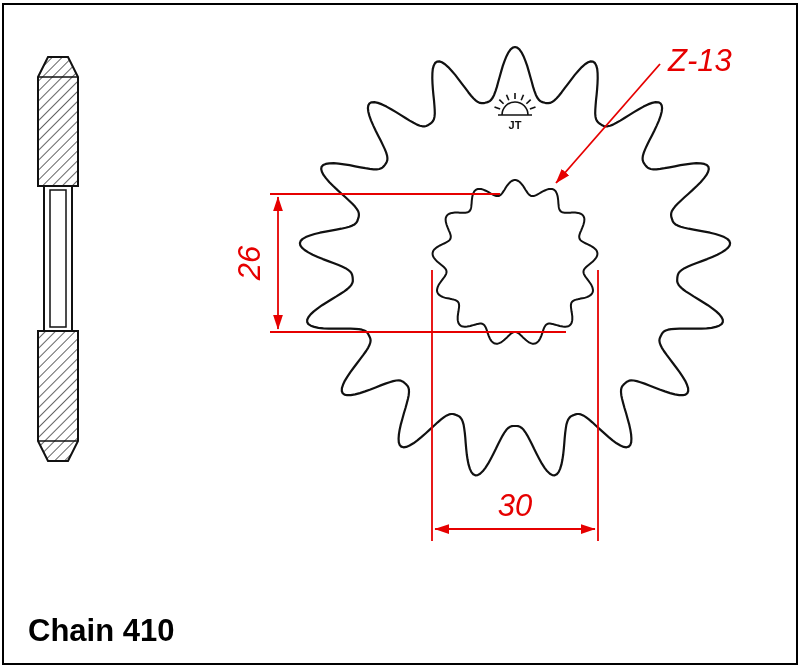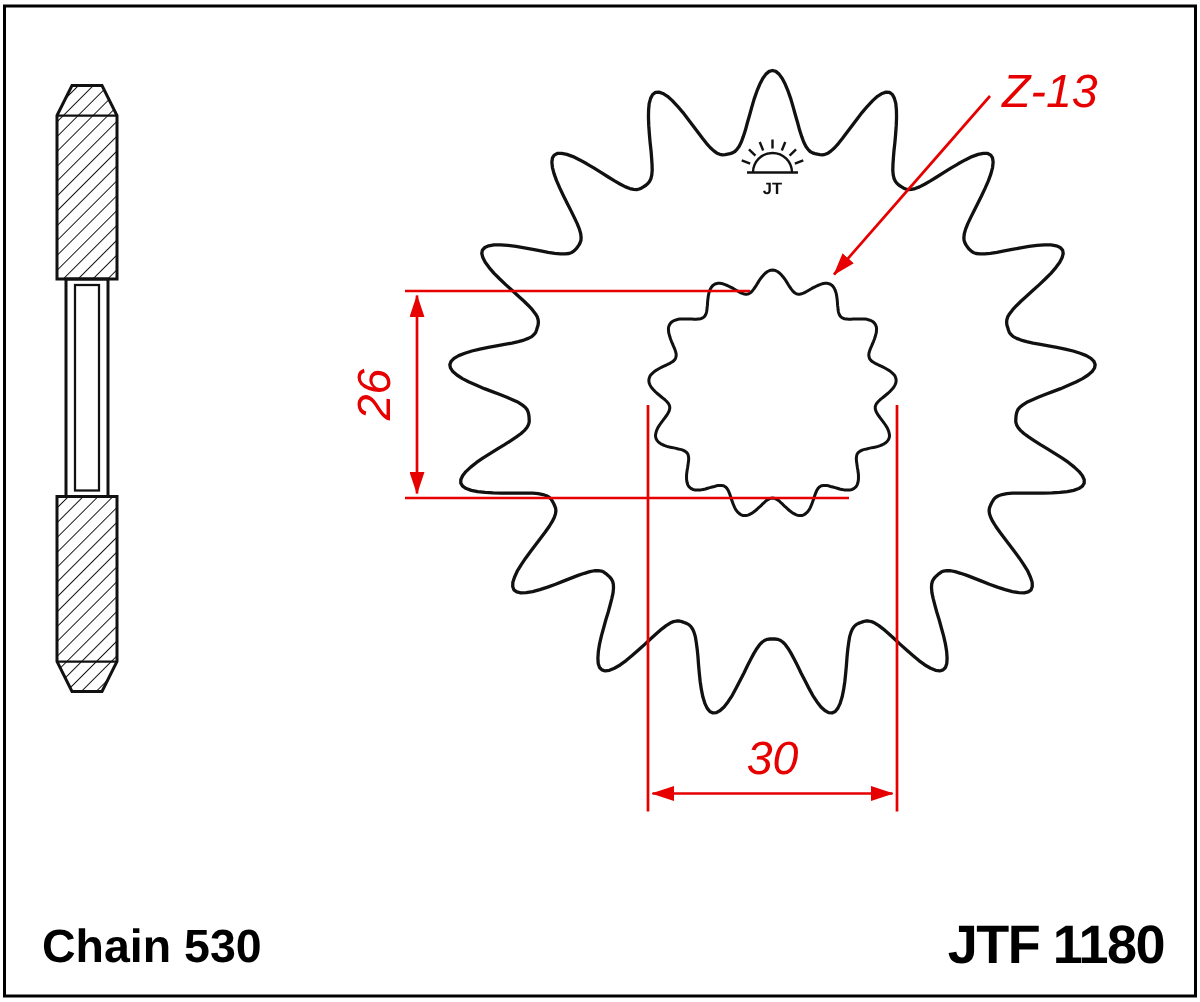--- a/index.html
+++ b/index.html
@@ -106,15 +106,14 @@
       <line class="dimline" x1="435" y1="529" x2="595" y2="529" marker-start="url(#arr)" marker-end="url(#arr)"></line>
       <text class="dimtext" x="515" y="516" text-anchor="middle">30</text>
     </g>
 
     <g>
       <line class="dimline" x1="660" y1="64" x2="556" y2="183" marker-end="url(#arr)"></line>
       <text class="dimtext" x="668" y="71">Z-13</text>
     </g>
   </svg>
 
-  <div class="footer-label chain">Chain 530</div>
-  <div class="footer-label part">JTF 1180</div>
+  <div class="footer-label chain">Chain 410</div>
 </div>
 
 </body></html>

